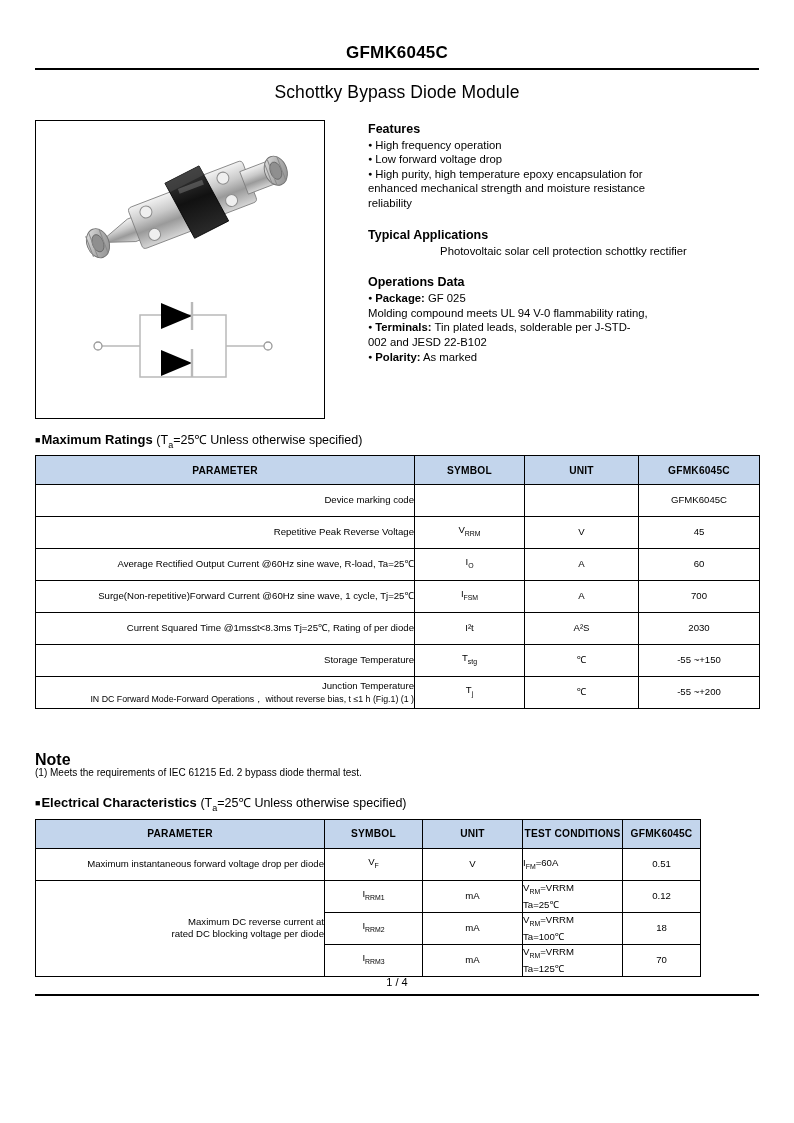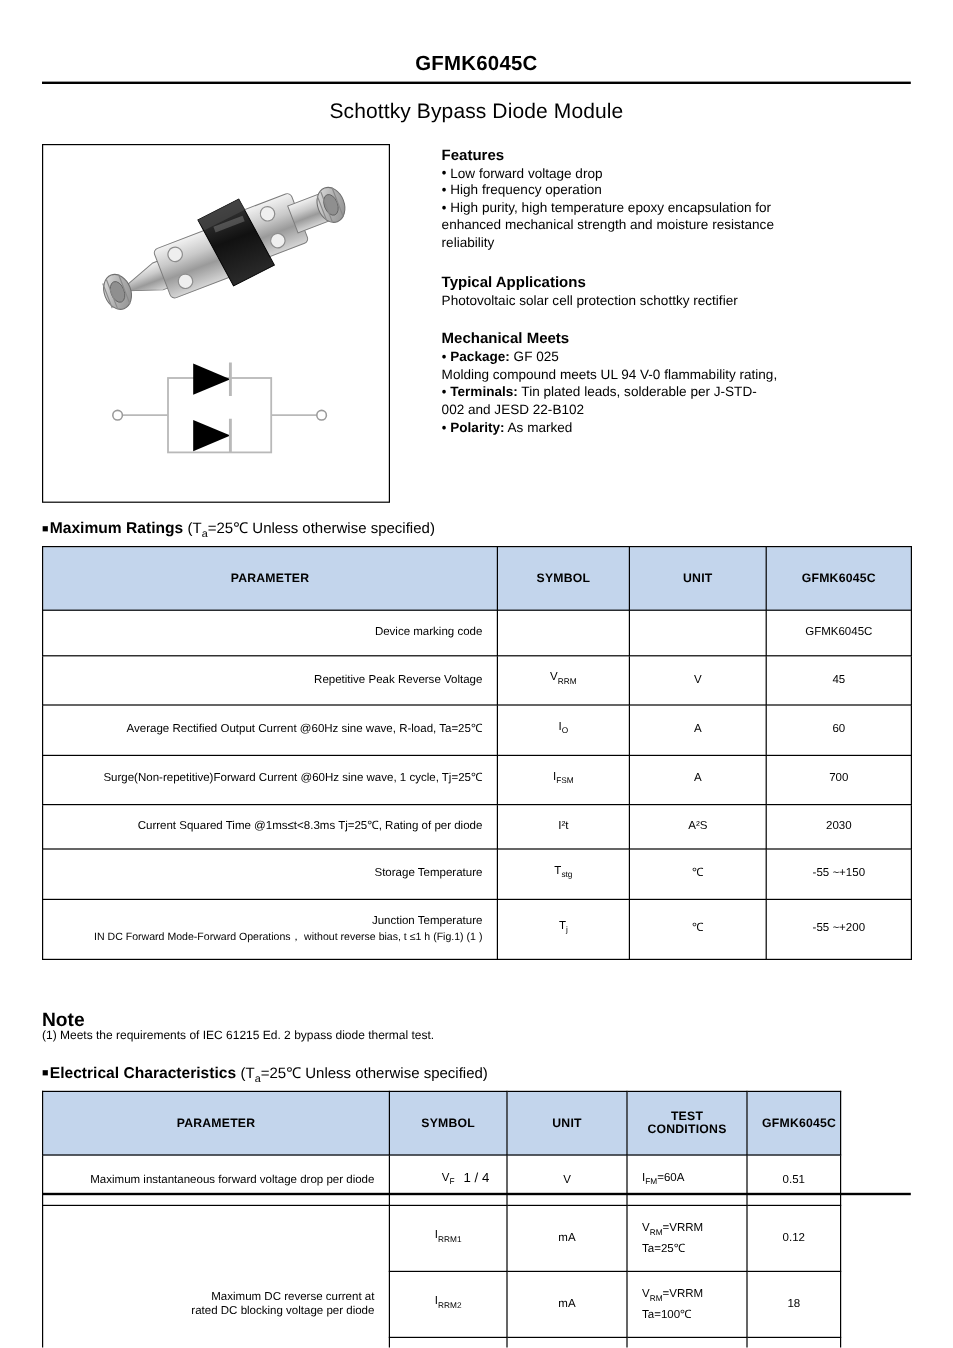--- a/index.html
+++ b/index.html
@@ -93,20 +93,21 @@
   .blist .li { white-space: normal; }
   .bullet-dot::before {
     content: "\25CF";
     font-size: 7px;
     vertical-align: 2px;
     margin-right: 3px;
   }
   .plain-line {
     font-size: 11.3px;
     line-height: 14.6px;
+    text-align: center;
   }
   .lbl-b { font-weight: bold; }
 
   
   .tbl-title {
     margin-top: 13px;
     font-size: 13px;
     line-height: 16px;
   }
   .tbl-title .sq::before {
@@ -122,21 +123,21 @@
   
   table.ds {
     border-collapse: collapse;
     width: 100%;
     table-layout: fixed;
     margin-top: 3px;
     border: 1.7px solid #000;
   }
   table.ds th, table.ds td {
     border: 1px solid #000;
-    padding: 12px;
+    padding: 0;
     font-weight: normal;
     font-size: 9.6px;
     vertical-align: middle;
   }
   table.ds thead th {
     background: #c3d5ec;
     font-weight: bold;
     font-size: 10.2px;
     letter-spacing: 0.2px;
     height: 28px;
@@ -262,31 +263,31 @@
           <polygon points="125,53 125,79 156,66" fill="#000000"></polygon>
           <line x1="156" y1="52" x2="156" y2="80" stroke="#b9b9b9" stroke-width="2.4"></line>
         </svg>
       </div>
     </div>
 
     <div class="right-col">
 
       <div class="sec-head">Features</div>
       <div class="blist">
+        <div class="li bullet-dot">High frequency operation</div>
         <div class="li bullet-dot">Low forward voltage drop</div>
-        <div class="li bullet-dot">High frequency operation</div>
         <div class="li bullet-dot">High purity, high temperature epoxy encapsulation for</div>
         <div class="li">enhanced mechanical strength and moisture resistance</div>
         <div class="li">reliability</div>
       </div>
 
       <div class="sec-head spaced">Typical Applications</div>
       <div class="plain-line">Photovoltaic solar cell protection schottky rectifier</div>
 
-      <div class="sec-head spaced">Mechanical Meets</div>
+      <div class="sec-head spaced">Operations Data</div>
       <div class="blist">
         <div class="li bullet-dot"><span class="lbl-b">Package:</span> <span>GF 025</span></div>
         <div class="li">Molding compound meets UL 94 V-0 flammability rating,</div>
         <div class="li bullet-dot"><span class="lbl-b">Terminals:</span> <span>Tin plated leads, solderable per J-STD-</span></div>
         <div class="li">002 and JESD 22-B102</div>
         <div class="li bullet-dot"><span class="lbl-b">Polarity:</span> <span>As marked</span></div>
       </div>
 
     </div>
   </div>

